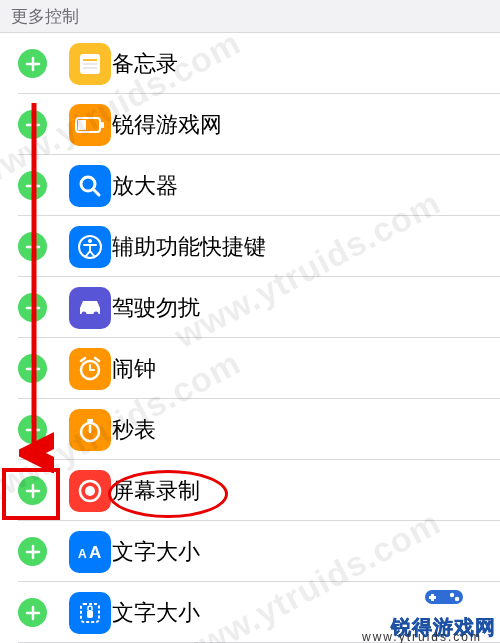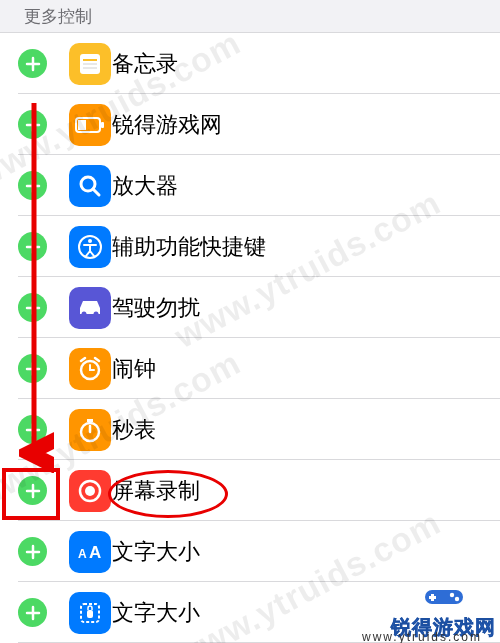--- a/index.html
+++ b/index.html
@@ -2,21 +2,21 @@
 <html><head>
 <meta charset="utf-8">
 <style>
   * { box-sizing: border-box; margin: 0; padding: 0; }
   html, body { width: 500px; height: 643px; overflow: hidden; font-family: -apple-system, "Helvetica Neue", Arial, sans-serif; background: #fff; }
   .container { position: relative; width: 500px; height: 643px; }
   .section-header {
     background: #f2f2f5;
     color: #6d6d72;
     font-size: 17px;
-    padding: 8px 24px;
+    padding: 8px 11px;
     height: 33px;
     display: flex;
     align-items: center;
     border-bottom: 1px solid #d9d9dc;
   }
   .list { }
   .row {
     display: flex;
     align-items: center;
     height: 61px;

